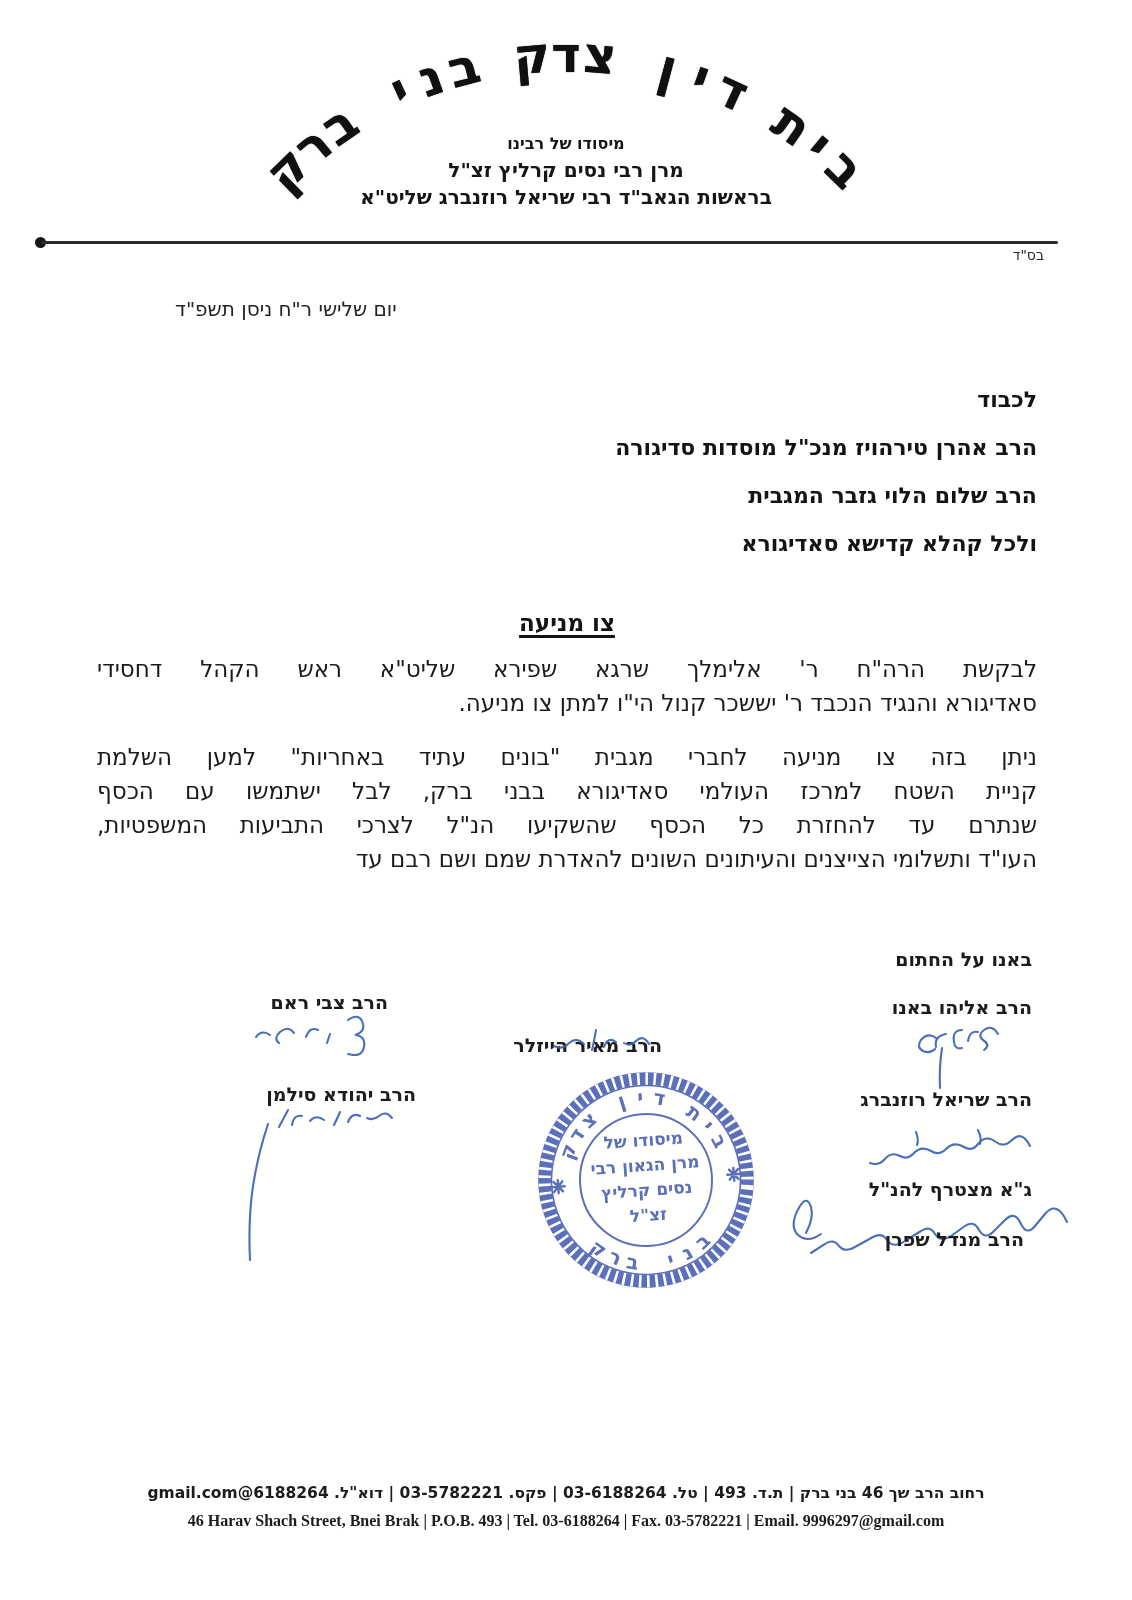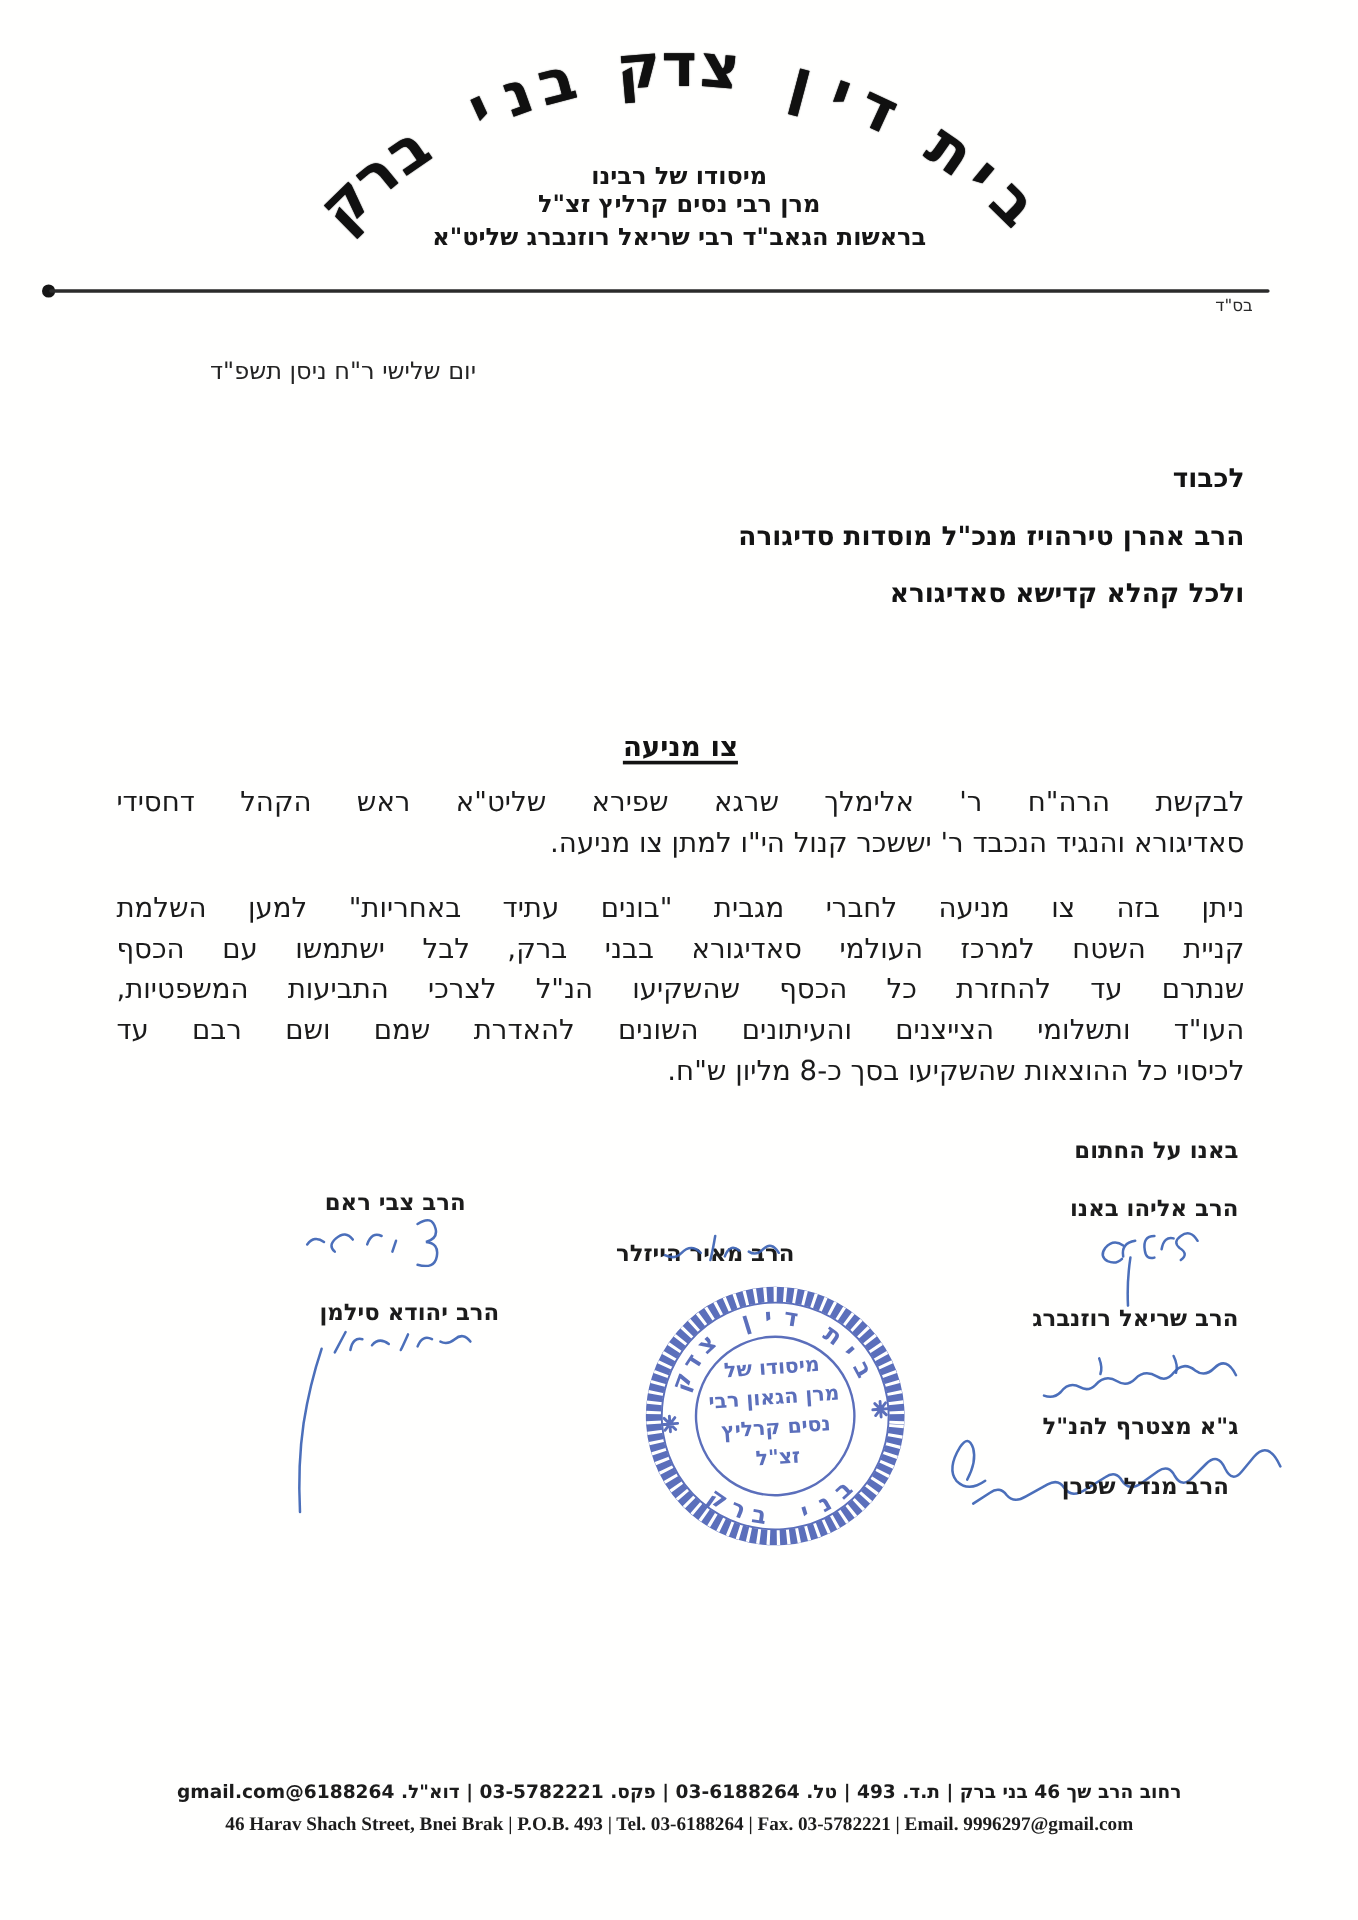--- a/index.html
+++ b/index.html
@@ -13,21 +13,21 @@
     background:#fffffe;overflow:hidden;
     font-family:"DejaVu Sans",sans-serif;color:var(--ink);
   }
   .abs{position:absolute;}
   
   .arch-layer{position:absolute;left:0;top:0;width:1132px;height:240px;pointer-events:none;}
   .arc-ch{position:absolute;font-weight:900;color:#101010;white-space:pre;
           font-family:"DejaVu Sans",sans-serif;}
   .arch-layer .arc-ch{text-shadow:0 0 1px #000;}
   .hdr-sub{position:absolute;left:0;width:1132px;text-align:center;direction:rtl;color:#161616;}
-  .hdr-sub1{top:134px;font-size:20px;font-weight:700;}
+  .hdr-sub1{top:134px;font-size:16px;font-weight:700;}
   .hdr-sub2{top:158px;font-size:20px;font-weight:700;}
   .hdr-sub3{top:185px;font-size:20px;font-weight:700;}
   .rule{position:absolute;left:41px;top:241px;width:1017px;height:3px;background:#2b2b2b;border-radius:2px;}
   .rule-dot{position:absolute;left:35px;top:237px;width:11px;height:11px;border-radius:50%;background:#161616;}
   .bsd{position:absolute;right:88px;top:247px;font-size:14px;direction:rtl;color:#2a2a2a;}
   .date-line{position:absolute;left:175px;top:297px;font-size:20px;direction:rtl;color:#242424;}
   
   .recipients{position:absolute;right:95px;top:376px;direction:rtl;text-align:right;
               font-size:22px;font-weight:700;color:#141414;}
   .recipients .r-sal{line-height:48px;}
@@ -87,35 +87,35 @@
   <div class="rule-dot"></div>
   <div class="rule"></div>
 
   <div class="bsd">בס"ד</div>
   <div class="date-line">יום שלישי ר"ח ניסן תשפ"ד</div>
 
   <div class="recipients">
     <div class="r-sal">לכבוד</div>
     <div>
         <div class="pline">הרב אהרן טירהויז מנכ"ל מוסדות סדיגורה</div>
+        <div class="pline">הרב שלום הלוי גזבר המגבית</div>
         <div class="pline">ולכל קהלא קדישא סאדיגורא</div>
       </div>
   </div>
 
   <div class="order-title">צו מניעה</div>
   <div class="para para1">
       <div class="pline">לבקשת הרה"ח ר' אלימלך שרגא שפירא שליט"א ראש הקהל דחסידי</div>
       <div class="pline">סאדיגורא והנגיד הנכבד ר' יששכר קנול הי"ו למתן צו מניעה.</div>
     </div>
   <div class="para para2">
       <div class="pline">ניתן בזה צו מניעה לחברי מגבית "בונים עתיד באחריות" למען השלמת</div>
       <div class="pline">קניית השטח למרכז העולמי סאדיגורא בבני ברק, לבל ישתמשו עם הכסף</div>
       <div class="pline">שנתרם עד להחזרת כל הכסף שהשקיעו הנ"ל לצרכי התביעות המשפטיות,</div>
       <div class="pline">העו"ד ותשלומי הצייצנים והעיתונים השונים להאדרת שמם ושם רבם עד</div>
-      <div class="pline">לכיסוי כל ההוצאות שהשקיעו בסך כ-8 מליון ש"ח.</div>
     </div>
 
   <div class="sig-label" style="right:100px;top:948px;">באנו על החתום</div>
 
   <div class="sig-label" style="right:100px;top:996px;">הרב אליהו באנו</div>
   <svg class="sig-svg" style="left:898px;top:1012px;" width="122" height="80" viewBox="0 0 122 80">
     <path d="M100,22 q-6,-10 -14,-4 q-7,5 -1,10 q8,5 1,10 M80,20 q-8,-2 -10,9 M64,18 q-10,0 -8,12 q1,8 8,6"></path>
     <path d="M48,22 q-12,2 -10,13 M38,26 q-8,-6 -15,2 q-5,7 2,11 q7,3 12,-2"></path>
     <path d="M44,36 q-3,20 -2,40"></path>
   </svg>

